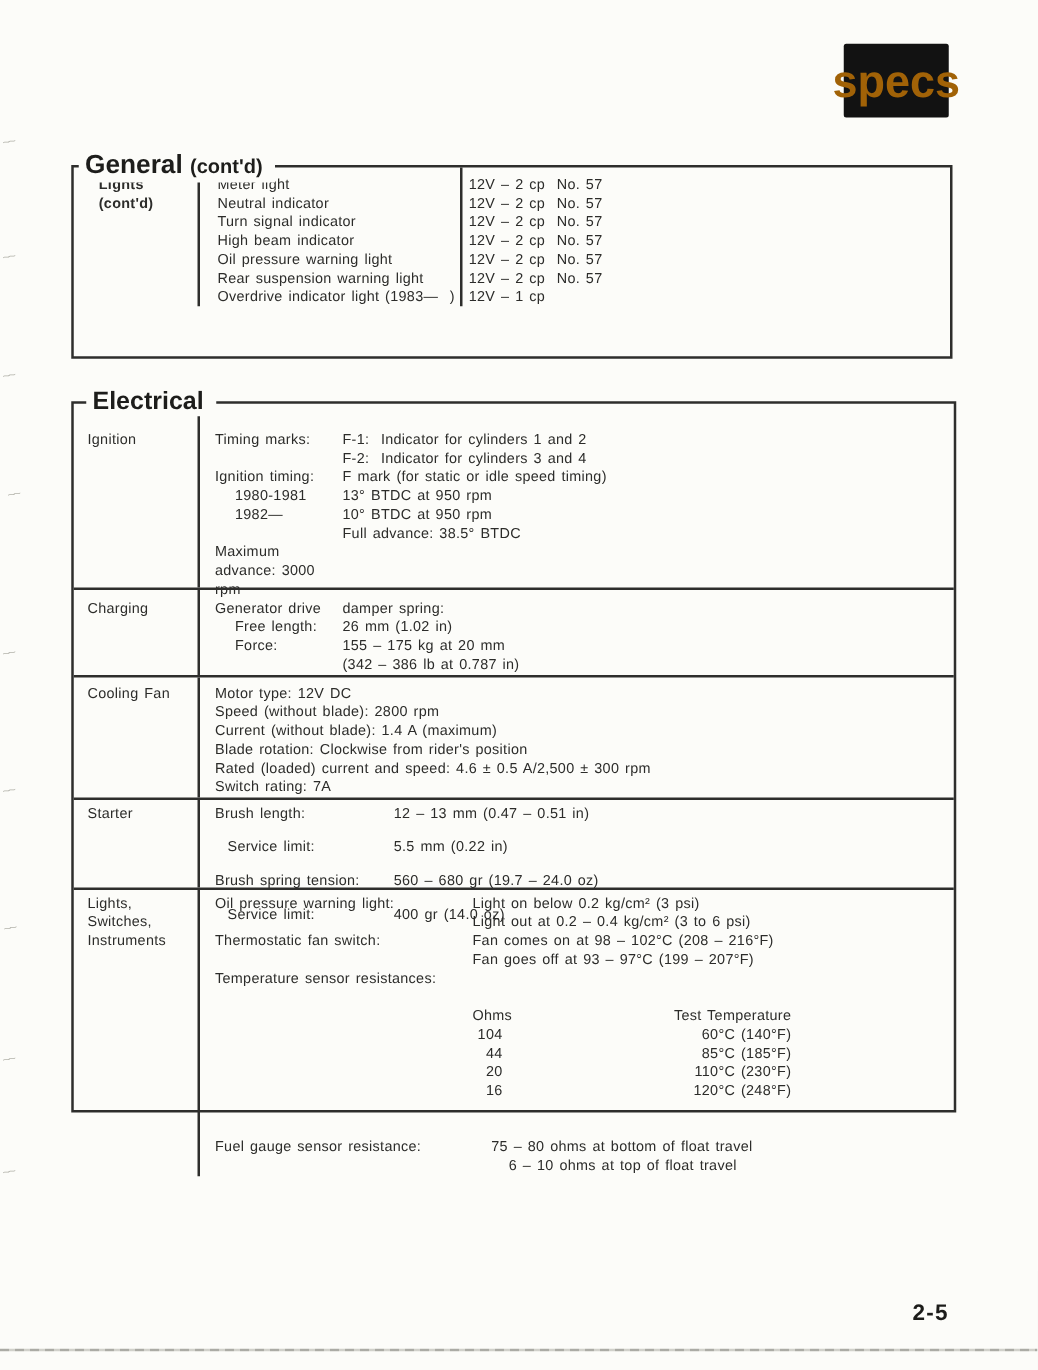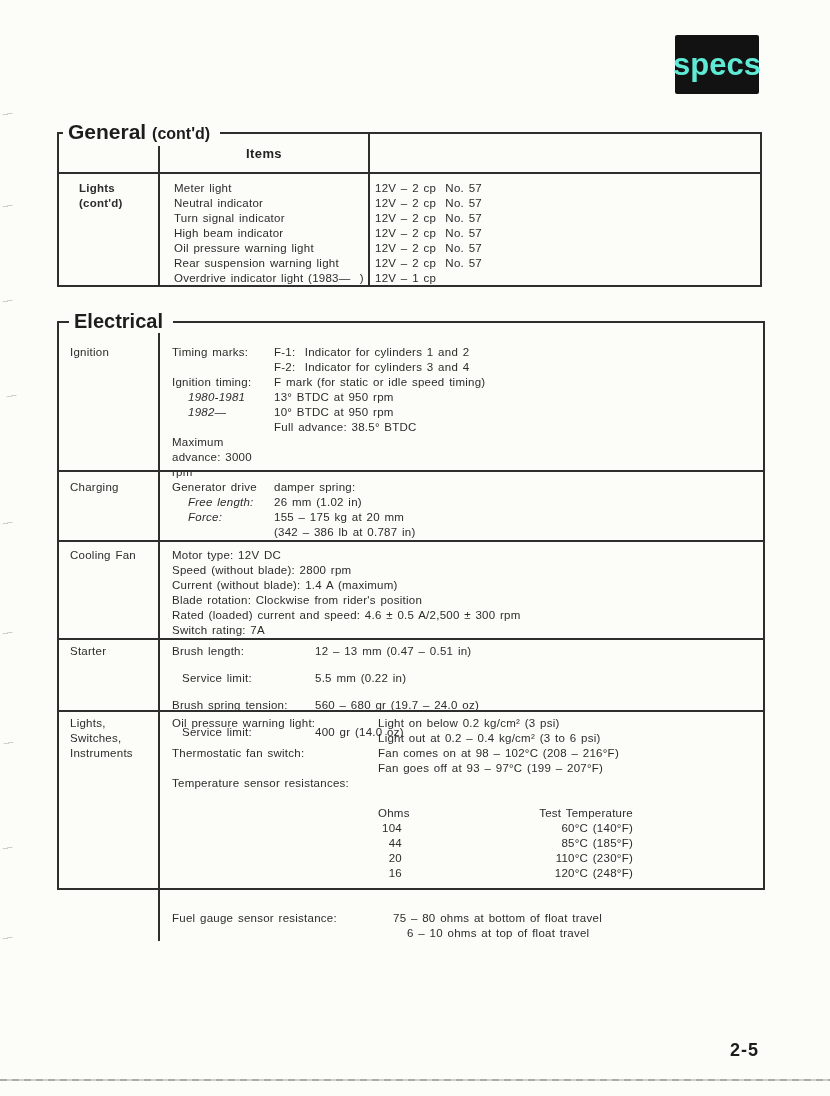--- a/index.html
+++ b/index.html
@@ -13,21 +13,21 @@
     background:#fcfcf9; overflow:hidden;
     color:#2a2a2a;
   }
   
   .badge {
     position:absolute; left:675px; top:35px; width:84px; height:59px;
     background:#121212; border-radius:2px;
     display:flex; align-items:center; justify-content:center;
   }
   .badge span {
-    color:#5eead4; font-weight:bold; font-size:31px; letter-spacing:0px;
+    color:#a16207; font-weight:bold; font-size:36px; letter-spacing:0px;
     transform:scaleY(1.02); line-height:1;
   }
   
   .box {
     position:absolute; border:2px solid #2e2e2c; box-sizing:border-box;
     background:transparent;
   }
   .box-general { left:57px; top:132px; width:705px; height:155px; }
   .box-electrical { left:57px; top:321px; width:708px; height:569px; display:flex; flex-direction:column; }
   .sec-title {
@@ -63,21 +63,21 @@
   .h-start { height:72px; }
   .h-lsi { flex:1; }
   .e-lbl { width:101px; border-right:2px solid #2e2e2c; box-sizing:border-box; padding-left:11px; }
   .e-body { flex:1; padding-left:12px; }
   .pt22 { padding-top:22px; } .pt8 { padding-top:8px; }
   .pt6 { padding-top:6px; } .pt4 { padding-top:4px; }
   .pairs { display:grid; }
   .cols-102 { grid-template-columns:102px 1fr; }
   .cols-131 { grid-template-columns:131px 1fr;gap:12px; }
   .cols-206 { grid-template-columns:206px 1fr; }
-  .ind { padding-left:16px;font-style:italic; }
+  .ind { padding-left:16px; }
   .ind-sm { padding-left:10px; }
   
   .sensor { display:grid; grid-template-columns:24px 118px 113px; }
   .sensor .oh { text-align:right; white-space:nowrap; }
   .sensor .oh.hdr { text-align:left; }
   .sensor .tp { text-align:right; white-space:nowrap; }
   .fuel-1 { padding-left:15px; }
   .fuel-2 { padding-left:29px; }
   
   .page-num {
@@ -100,27 +100,20 @@
 
 <div class="page">
 
   <div class="badge">
     <span>specs</span>
   </div>
 
   <section class="box box-general">
     <h2 class="sec-title"><span class="t">General</span> <span class="sub">(cont'd)</span></h2>
 
-    <div class="g-header">
-      <div class="g-c1"></div>
-      <div class="g-c2">
-        <span class="g-items-hdr">Items</span>
-      </div>
-      <div class="g-c3"></div>
-    </div>
 
     <div class="g-body">
       <div class="g-c1">
         <div class="txt g-row-label">Lights (cont'd)</div>
       </div>
       <div class="g-c2">
         <div class="g-items">
           <div class="txt">Meter light</div>
           <div class="txt">Neutral indicator</div>
           <div class="txt">Turn signal indicator</div>

